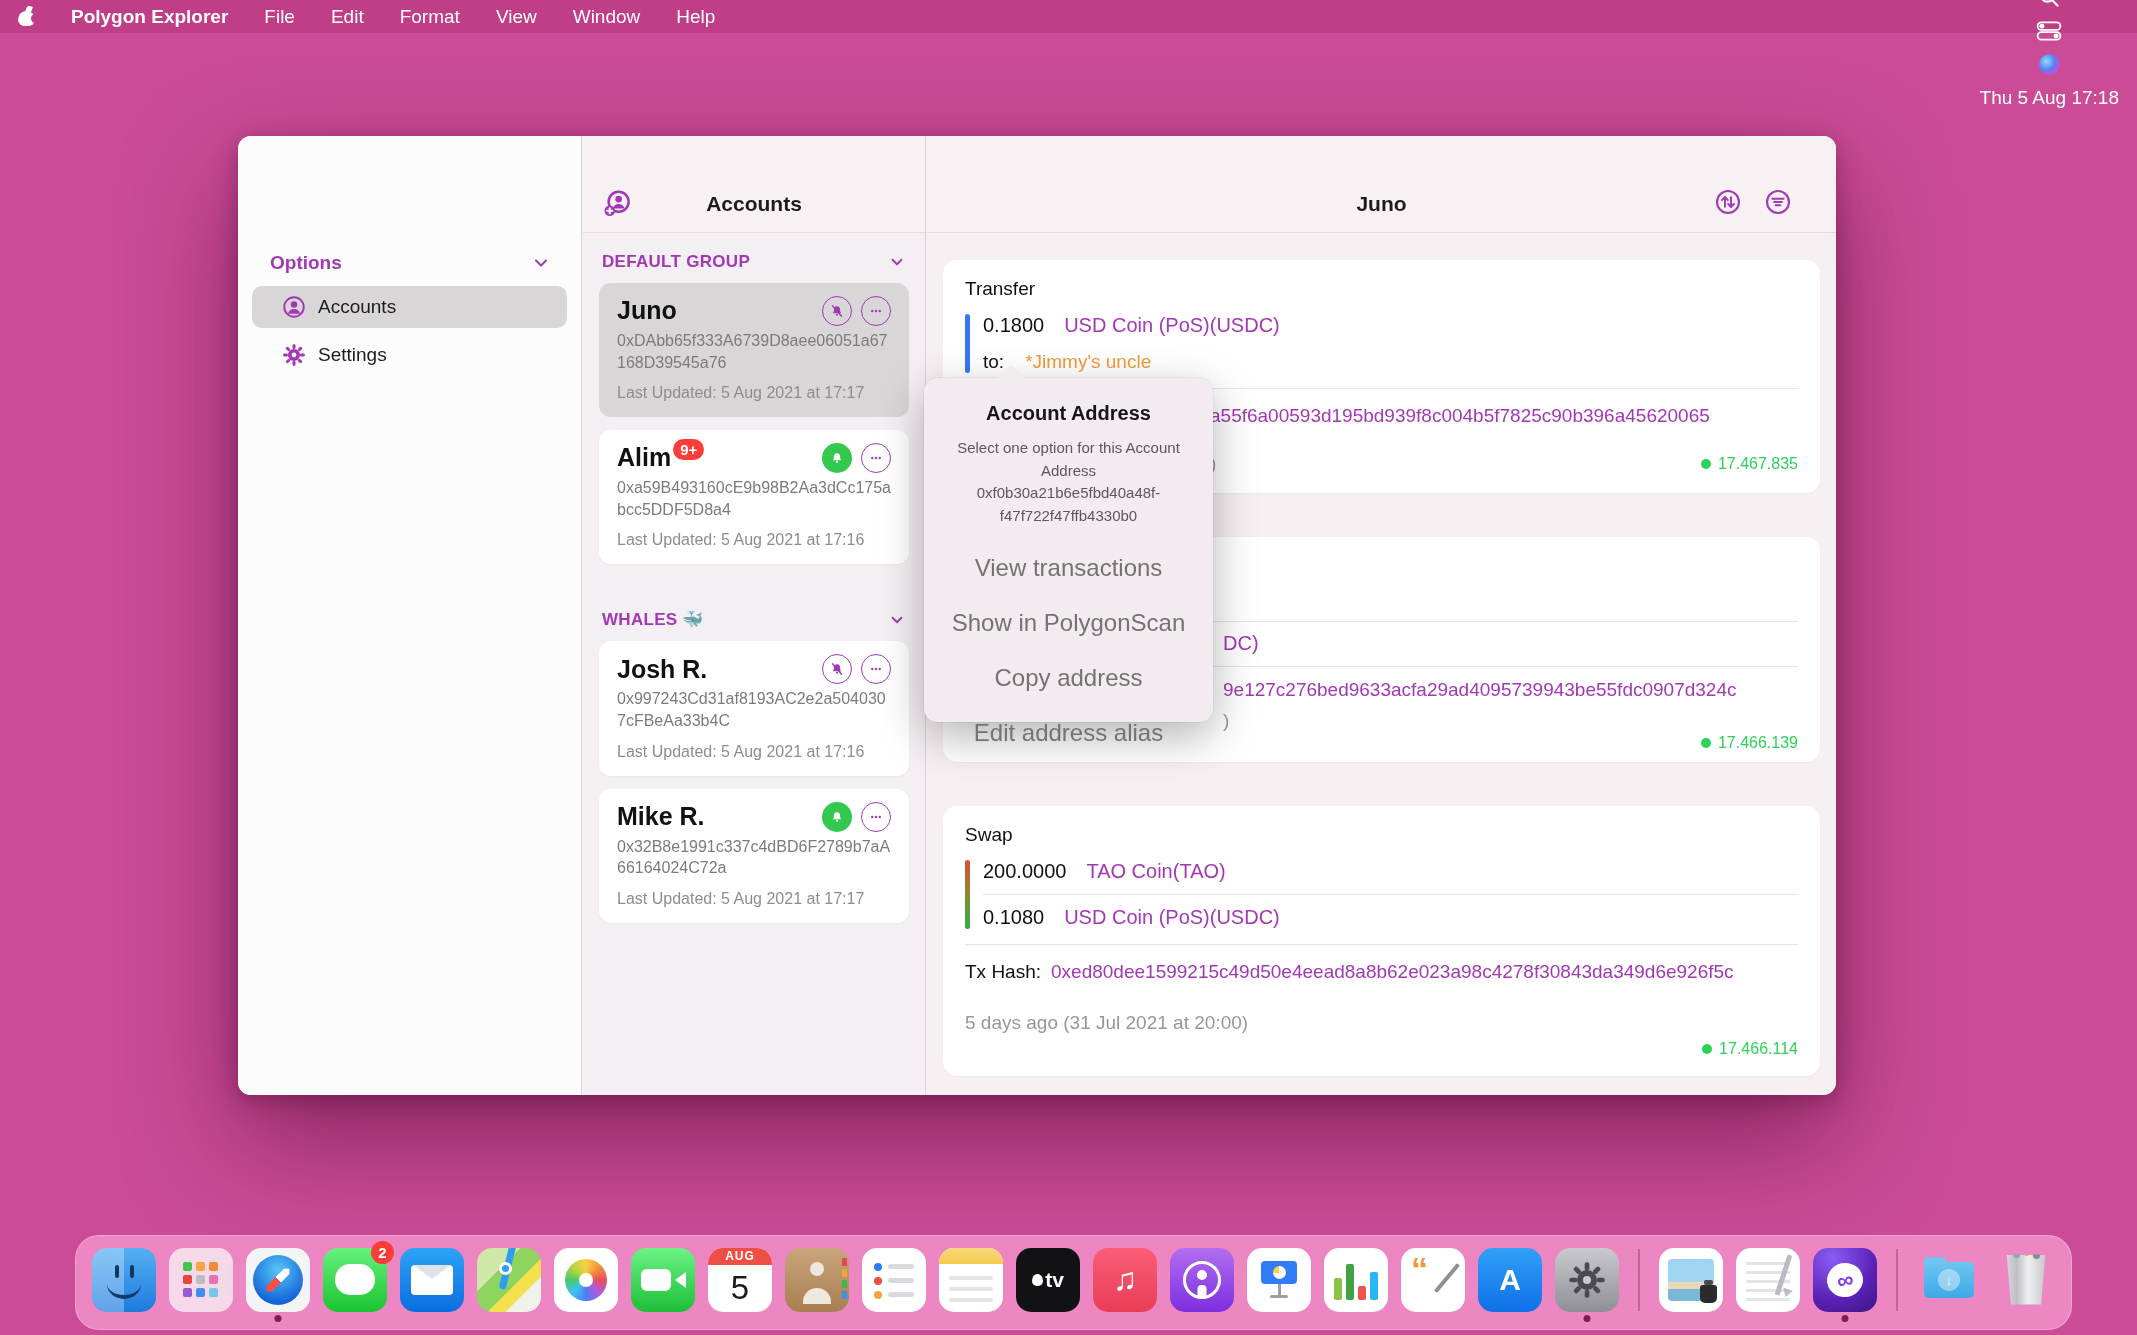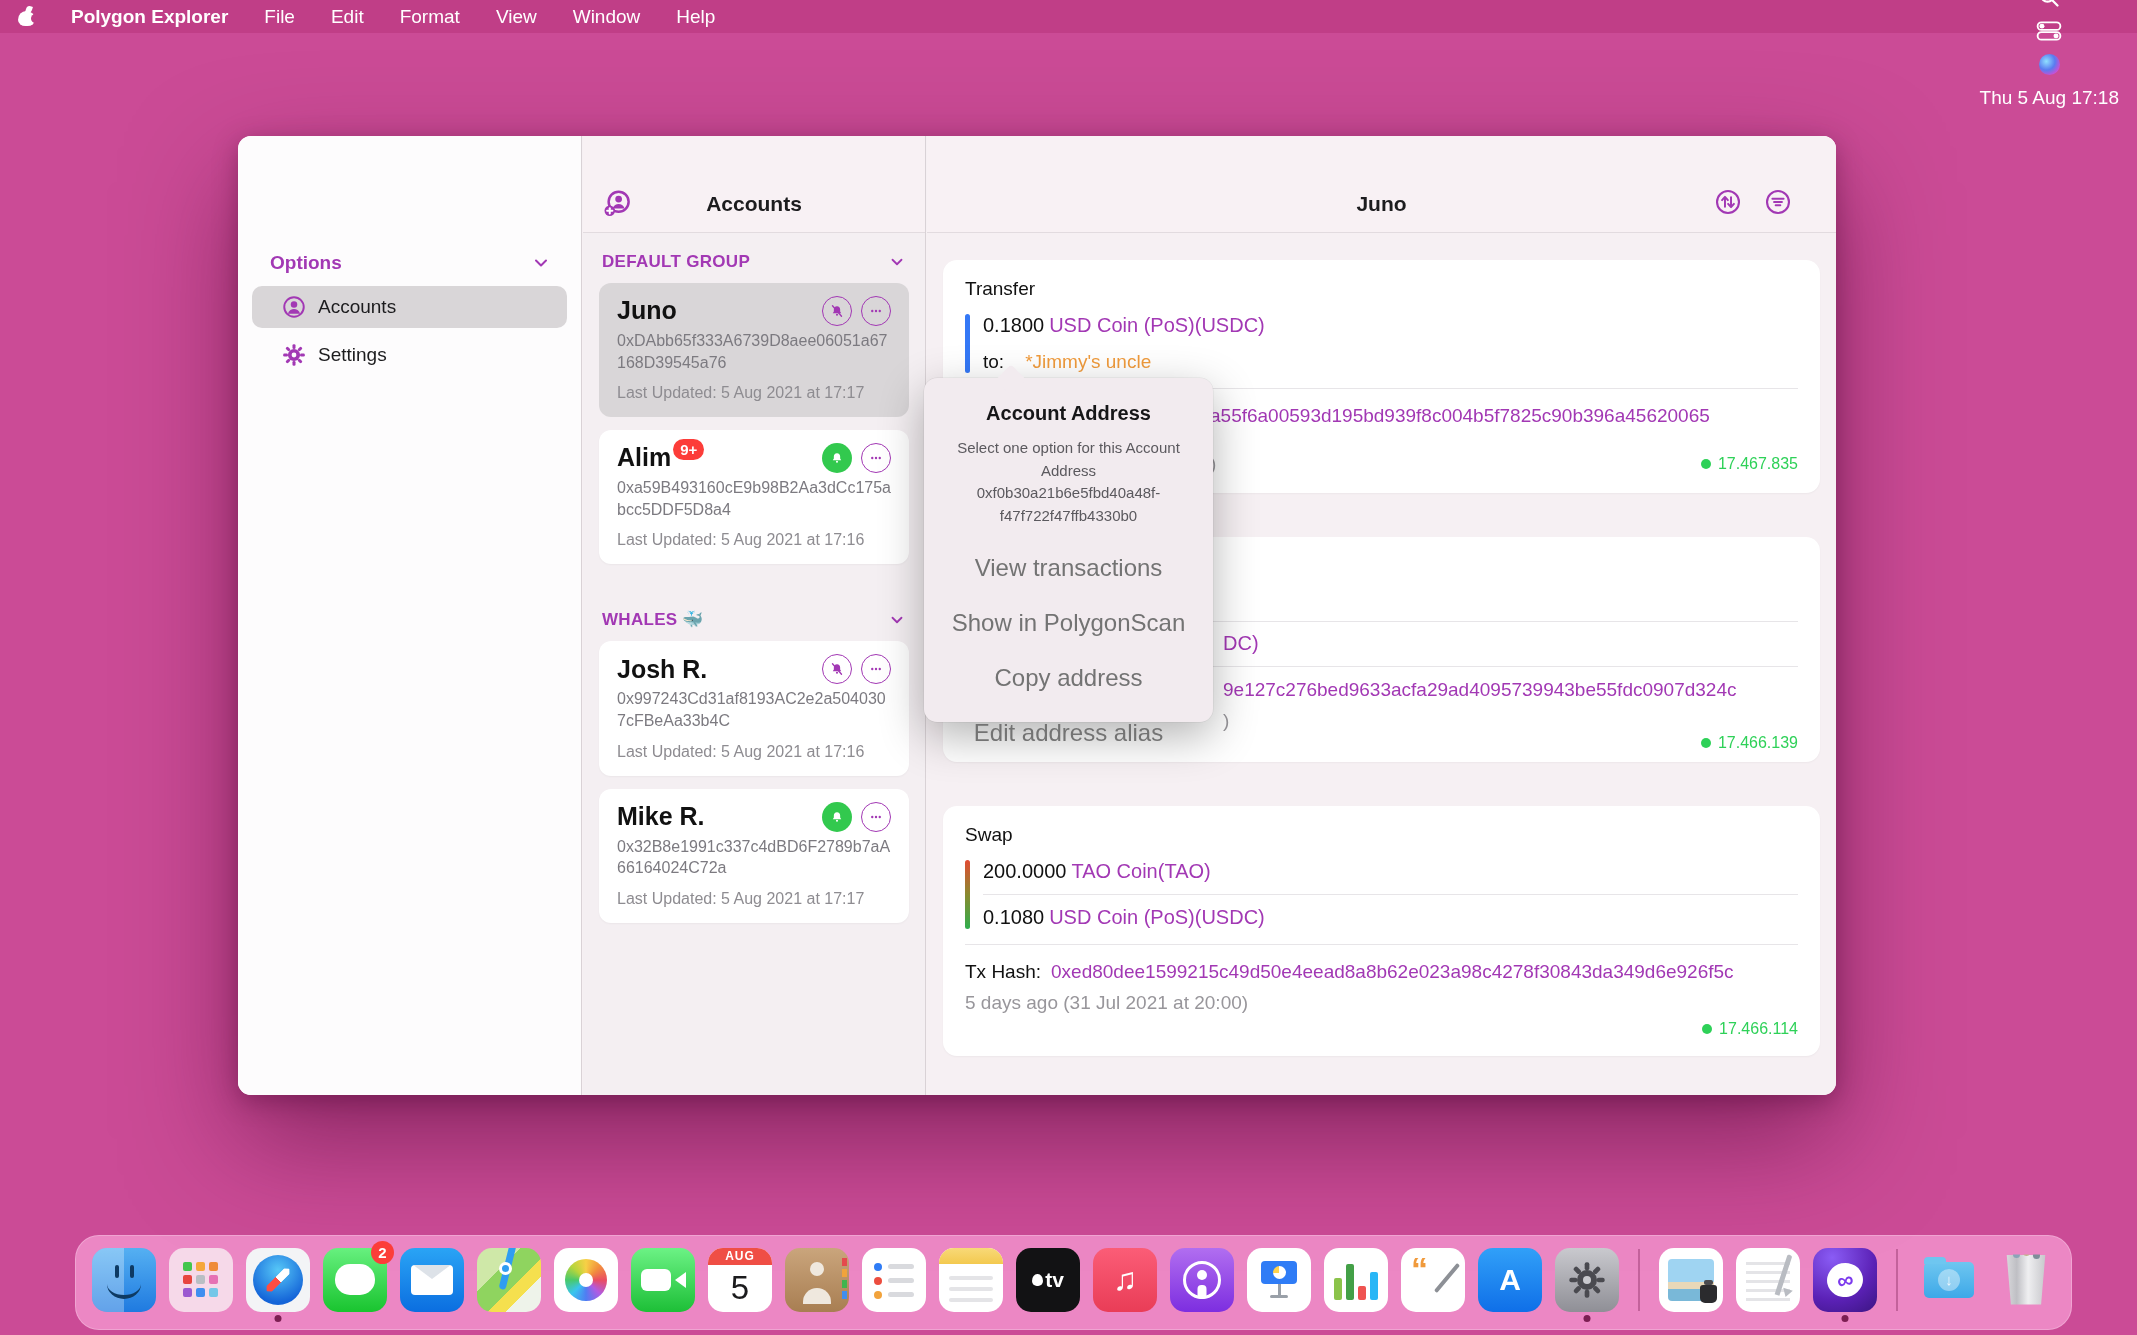--- a/index.html
+++ b/index.html
@@ -73,21 +73,21 @@
 
   
   .tx-scroll { padding:26px 16px 0 16px; }
   .tx-card { background:#fff; border-radius:14px; padding:18px 22px; margin-bottom:44px; box-shadow:0 1px 2px rgba(0,0,0,.04); }
   .tx-title { font-size:19px; color:#111; }
   .tx-amount-block { display:flex; margin-top:14px; }
   .tx-bar { width:5px; border-radius:3px; margin-right:13px; }
   .bar-blue { background:#3478f6; }
   .bar-grad { background:linear-gradient(180deg,#e24b33,#8a8a2f,#2fae4d); }
   .tx-lines { flex:1; }
-  .tx-row { display:flex; align-items:baseline; gap:5px; font-size:20px; }
+  .tx-row { display:flex; align-items:baseline; gap:20px; font-size:20px; }
   .tx-num { color:#111; font-weight:500; }
   .tx-coin { color:#a238b4; }
   .tx-to { margin-top:14px; font-size:19px; display:flex; gap:21px; }
   .tx-to-label { color:#111; }
   .tx-alias { color:#f09b3c; }
   .divider { height:1px; background:#e7e5e8; margin:15px 0; }
   .divider-inner { height:1px; background:#e7e5e8; margin:11px 0; }
   .tx-hash-row { font-size:19px; color:#a238b4; line-height:1.3; }
   .tx-hash-label { color:#111; margin-right:10px; }
   .tx-footer { display:flex; justify-content:space-between; align-items:center; margin-top:24px; }
@@ -489,21 +489,21 @@
             <div class="tx-row">
               <span class="tx-num">0.1080</span>
               <span class="tx-coin">USD Coin (PoS)(USDC)</span>
             </div>
           </div>
         </div>
         <div class="divider"></div>
         <div class="tx-hash-row">
           <span class="tx-hash-label">Tx Hash:</span><span>0xed80dee1599215c49d50e4eead8a8b62e023a98c4278f30843da349d6e926f5c</span>
         </div>
-        <div class="tx-time" style="margin-top:8px;">5 days ago (31 Jul 2021 at 20:00)</div>
+        <div class="tx-time" style="margin-top:28px;">5 days ago (31 Jul 2021 at 20:00)</div>
         <div class="tx-footer" style="margin-top:6px;">
           <span class="tx-block">
               <span class="dot"></span>
               <span>17.466.114</span>
             </span>
         </div>
       </div>
 
     </div>
   </div>

